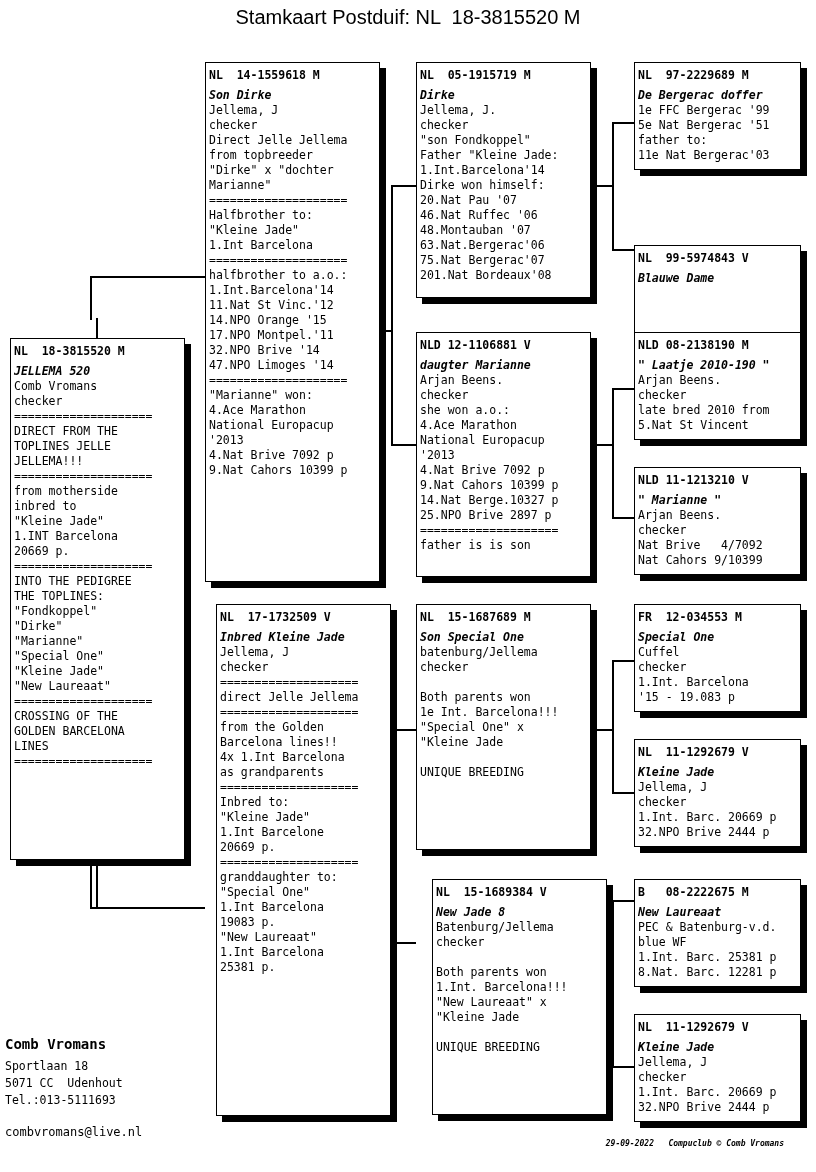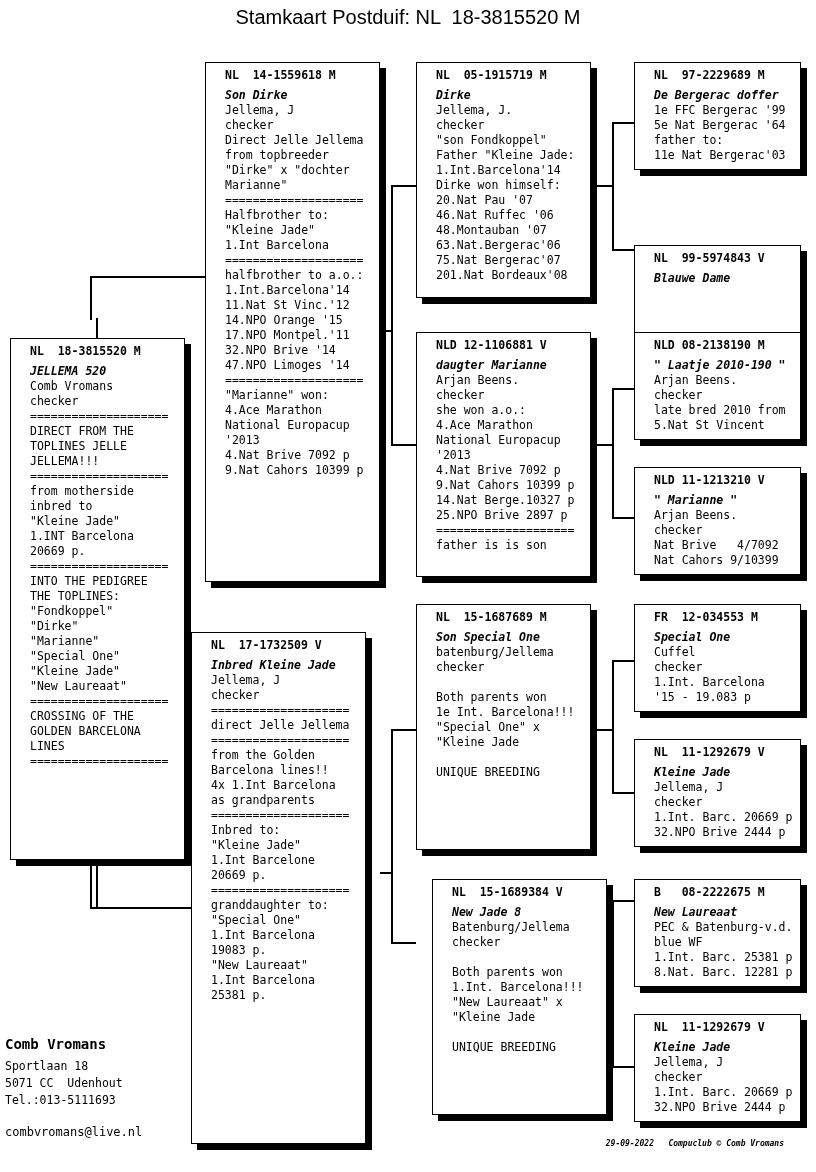--- a/index.html
+++ b/index.html
@@ -53,21 +53,21 @@
   .box {
     position: absolute;
     left: 0; top: 0;
     width: 100%;
     height: 100%;
     box-sizing: border-box;
     background: #ffffff;
     border: 1.5px solid #000000;
     z-index: 1;
     overflow: hidden;
-    padding: 5px 0 0 19px;
+    padding: 5px 0 0 3px;
   }
   .ring {
     font-size: 11.5px;
     font-weight: bold;
     line-height: 15px;
     white-space: pre;
     margin-bottom: 5px;
   }
   .name {
     font-size: 11.5px;
@@ -229,21 +229,21 @@
 ====================
 "Marianne" won:
 4.Ace Marathon
 National Europacup
 '2013
 4.Nat Brive 7092 p
 9.Nat Cahors 10399 p</div>
     </div>
   </div>
 
-  <div class="boxwrap" style="left:191px; top:604px; width:175px; height:512px;margin-top:28px;">
+  <div class="boxwrap" style="left:216px; top:604px; width:175px; height:512px;">
     <div class="shadow"></div>
     <div class="box">
       <div class="ring">NL  17-1732509 V</div>
       <div class="name">Inbred Kleine Jade</div>
       <div class="lines">Jellema, J
 checker
 ====================
 direct Jelle Jellema
 ====================
 from the Golden
@@ -339,21 +339,21 @@
 UNIQUE BREEDING</div>
     </div>
   </div>
 
   <div class="boxwrap" style="left:634px; top:62px; width:167px; height:108px;">
     <div class="shadow"></div>
     <div class="box">
       <div class="ring">NL  97-2229689 M</div>
       <div class="name">De Bergerac doffer</div>
       <div class="lines">1e FFC Bergerac '99
-5e Nat Bergerac '64
+5e Nat Bergerac '51
 father to:
 11e Nat Bergerac'03</div>
     </div>
   </div>
 
   <div class="boxwrap" style="left:634px; top:197px; width:167px; height:108px;margin-top:48px;">
     <div class="shadow"></div>
     <div class="box">
       <div class="ring">NL  99-5974843 V</div>
       <div class="name">Blauwe Dame</div>

